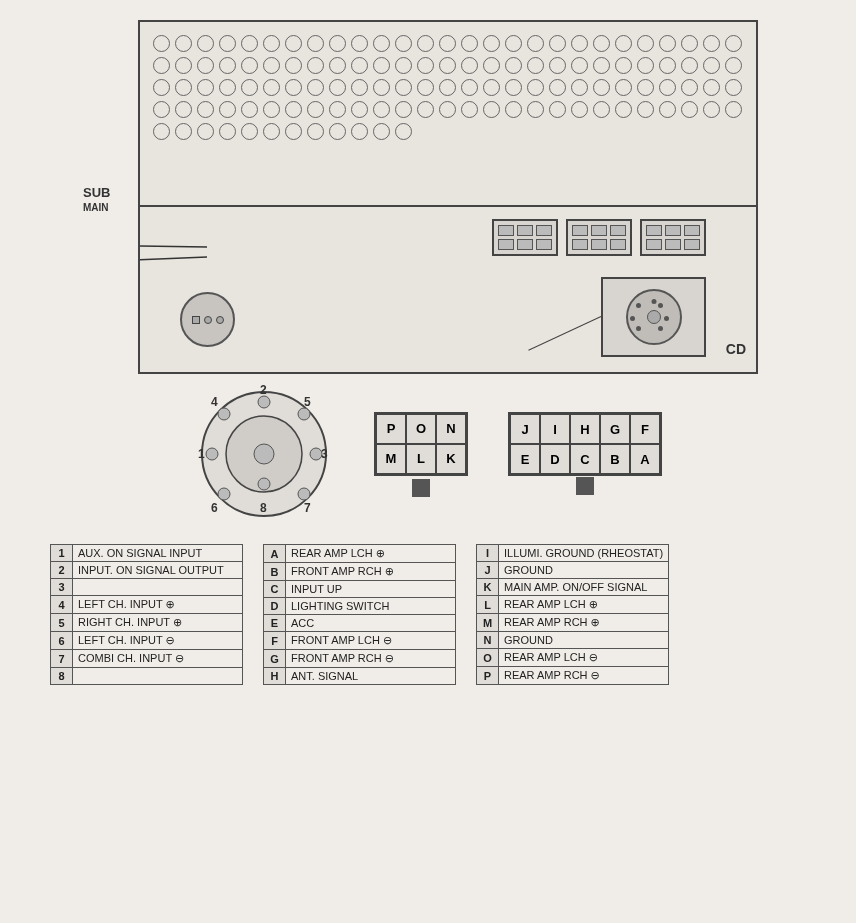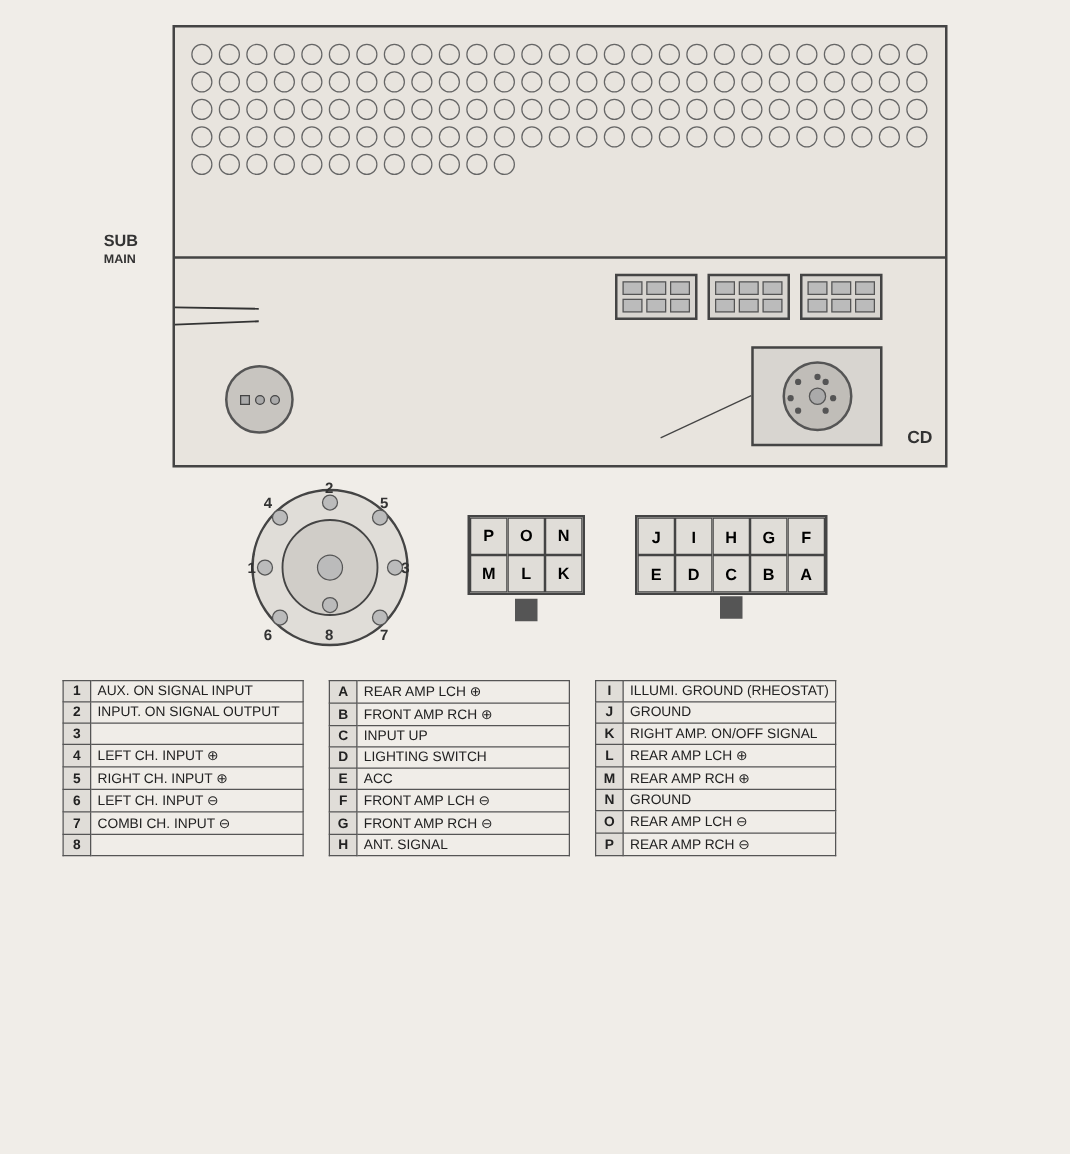--- a/index.html
+++ b/index.html
@@ -435,21 +435,21 @@
           <tr>
             <td>I</td>
             <td>ILLUMI. GROUND (RHEOSTAT)</td>
           </tr>
           <tr>
             <td>J</td>
             <td>GROUND</td>
           </tr>
           <tr>
             <td>K</td>
-            <td>RIGHT AMP. ON/OFF SIGNAL</td>
+            <td>MAIN AMP. ON/OFF SIGNAL</td>
           </tr>
           <tr>
             <td>L</td>
             <td>REAR AMP LCH ⊕</td>
           </tr>
           <tr>
             <td>M</td>
             <td>REAR AMP RCH ⊕</td>
           </tr>
           <tr>

